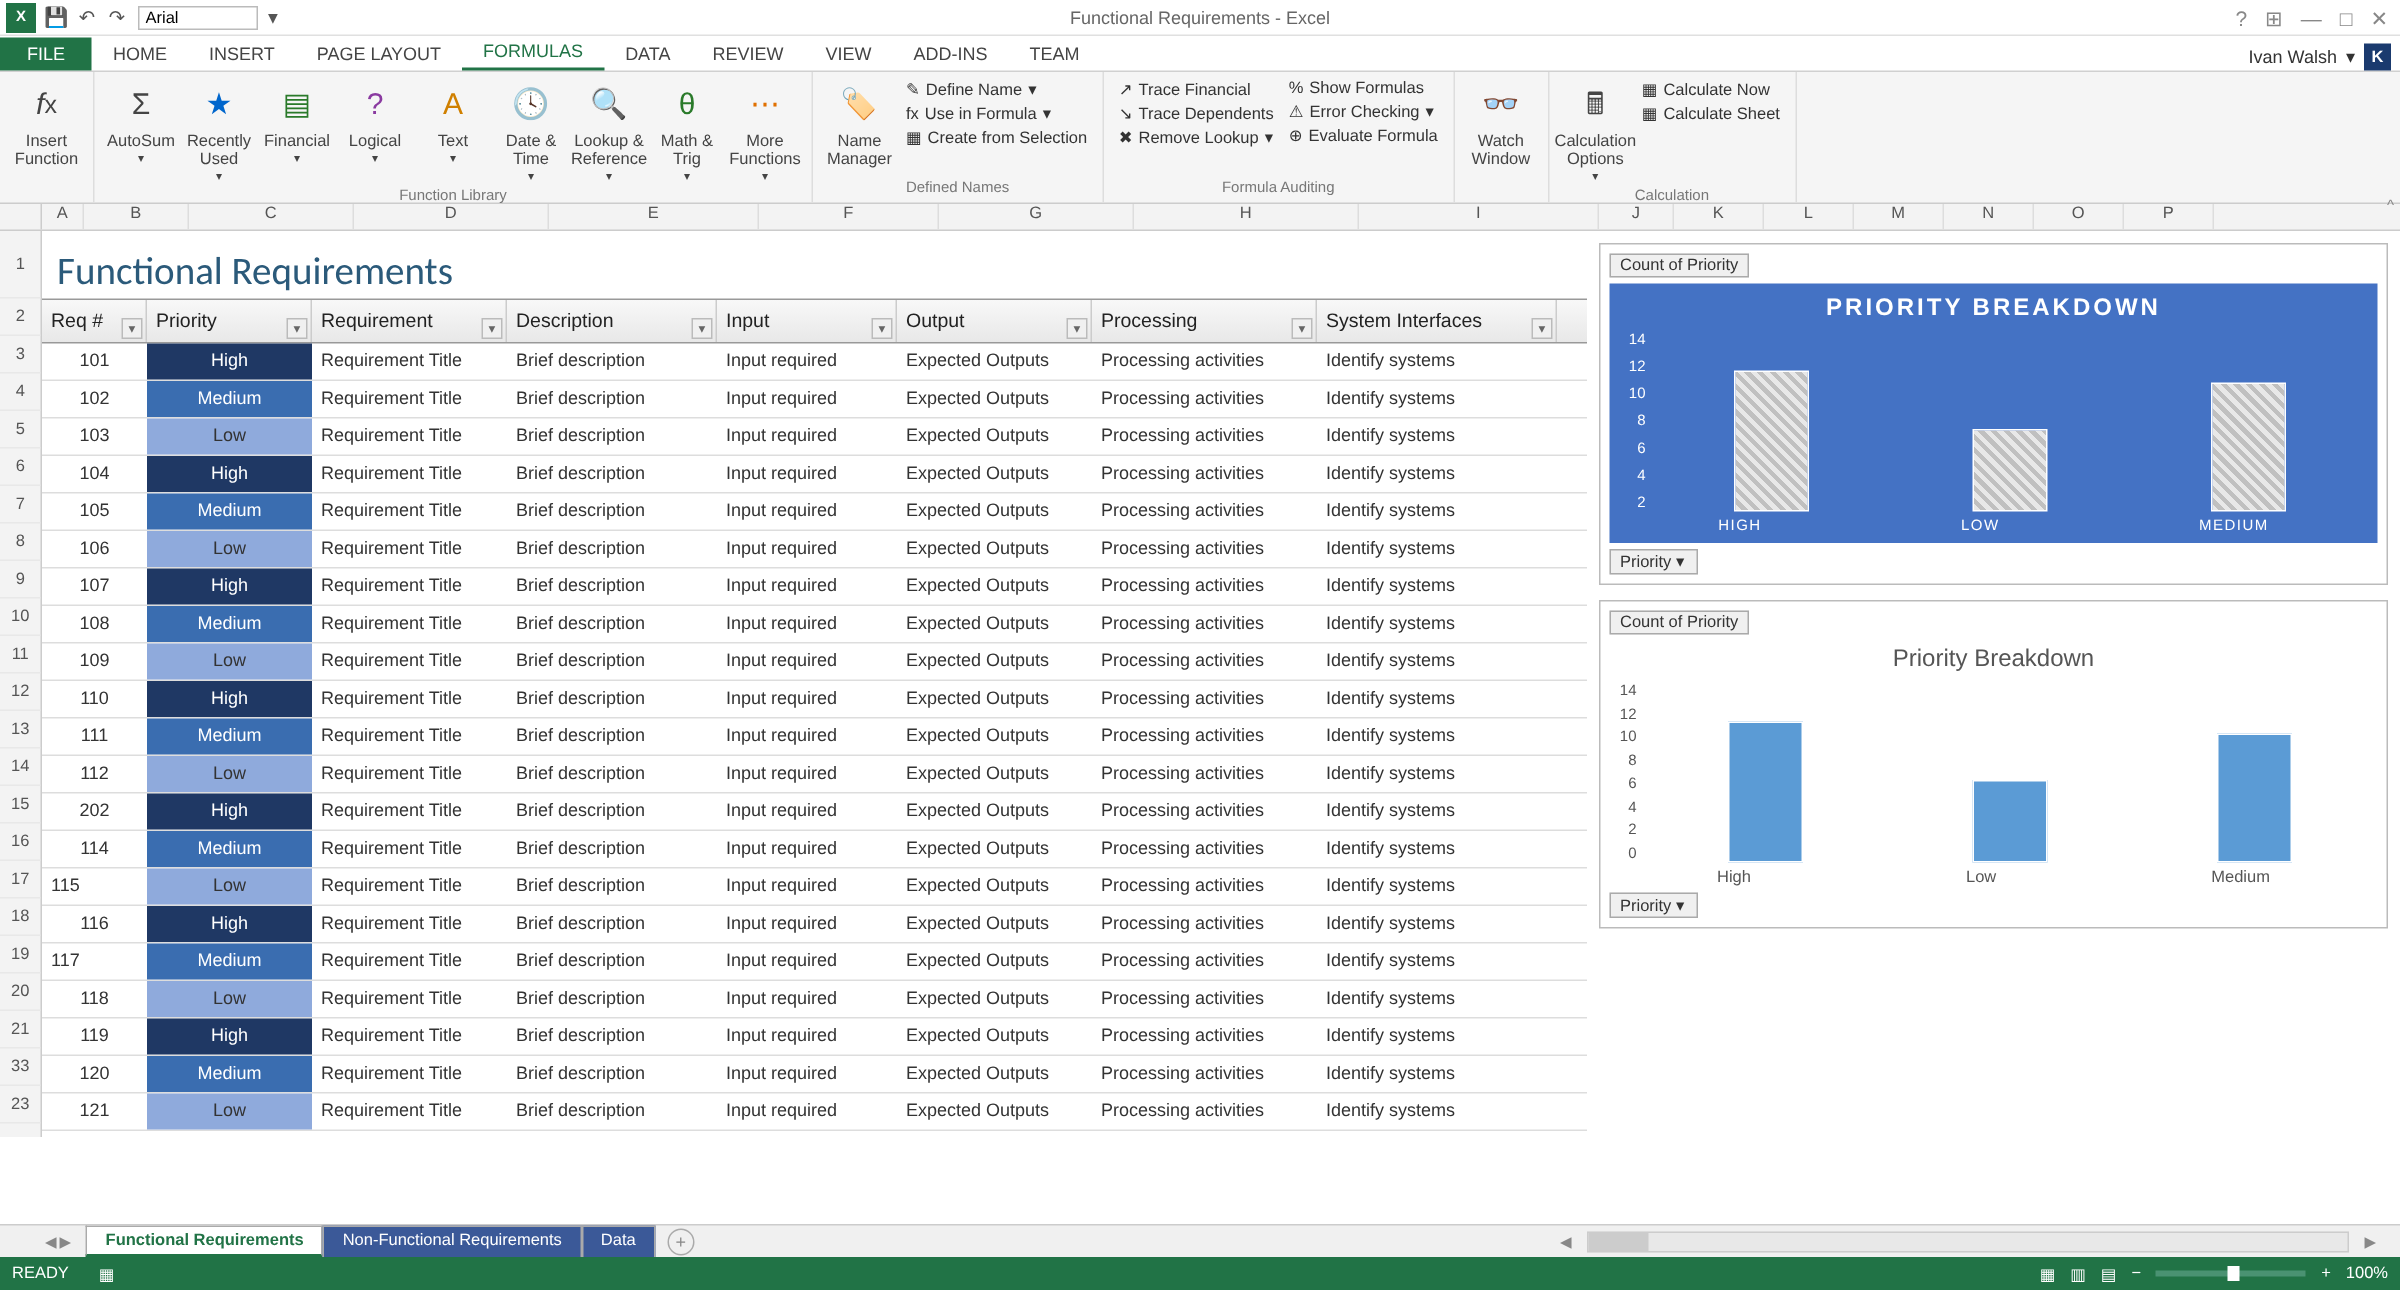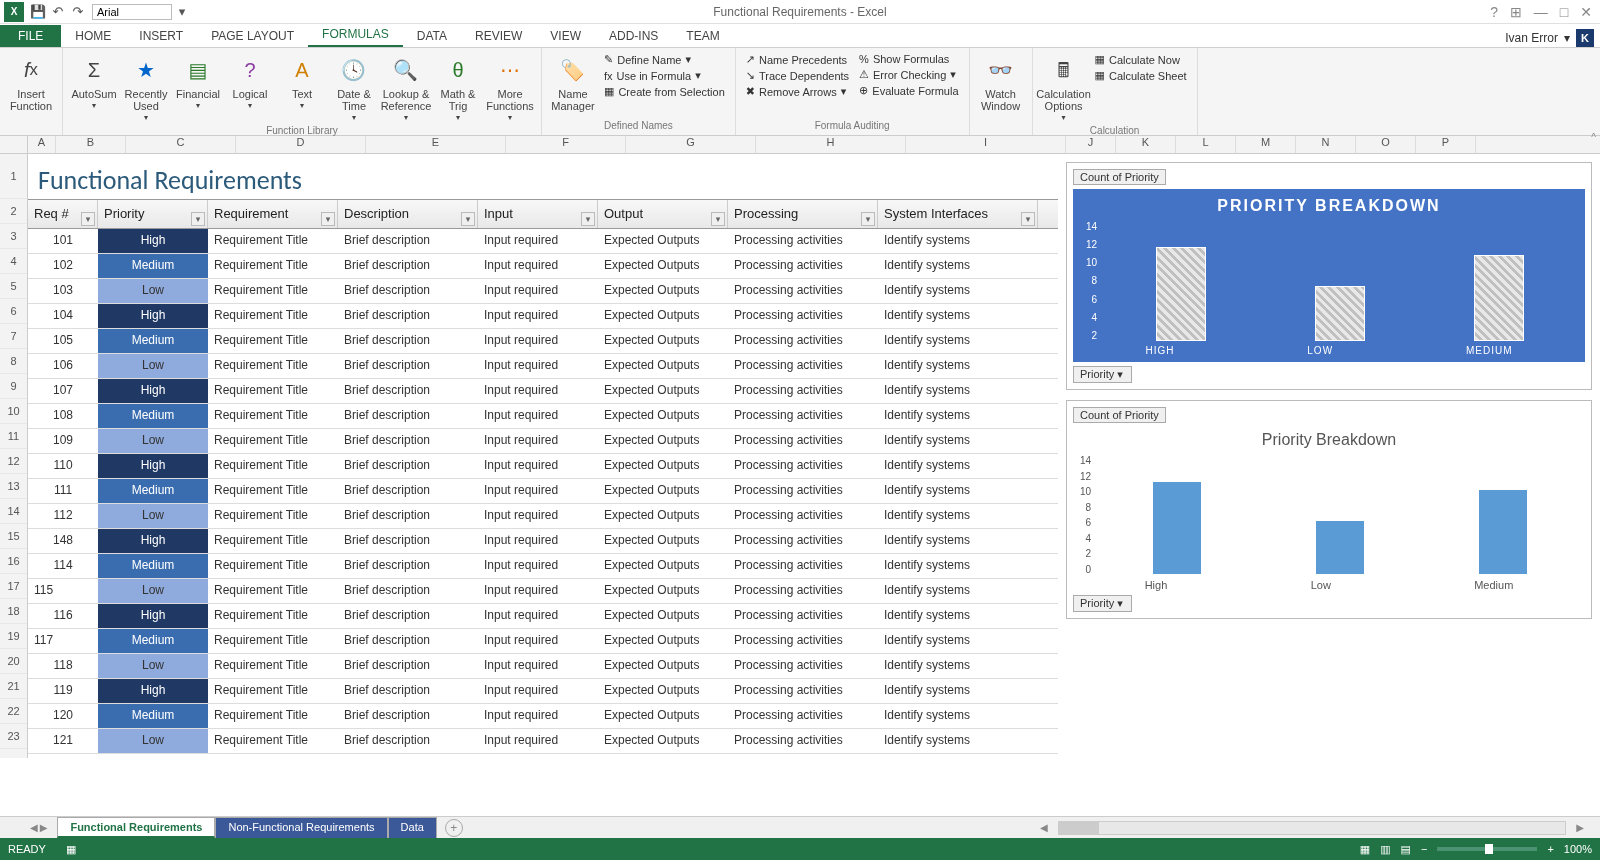--- a/index.html
+++ b/index.html
@@ -114,21 +114,21 @@
     <div class="tab">HOME</div>
     <div class="tab">INSERT</div>
     <div class="tab">PAGE LAYOUT</div>
     <div class="tab active">FORMULAS</div>
     <div class="tab">DATA</div>
     <div class="tab">REVIEW</div>
     <div class="tab">VIEW</div>
     <div class="tab">ADD-INS</div>
     <div class="tab">TEAM</div>
 <div class="user-area">
-    <span>Ivan Error</span>
+    <span>Ivan Walsh</span>
       <span>▾</span>
     <span class="user-badge">K</span>
   </div>
   </div>
 
 <div class="ribbon">
   <div class="rgroup">
     <div class="rgroup-content">
       <div class="big-btn">
           <div class="ico">
@@ -200,23 +200,23 @@
         <div class="small-btn">✎ <span>Define Name</span> ▾</div>
         <div class="small-btn">fx <span>Use in Formula</span> ▾</div>
         <div class="small-btn">▦ <span>Create from Selection</span></div>
       </div>
     </div>
     <div class="rgroup-label">Defined Names</div>
   </div>
   <div class="rgroup">
     <div class="rgroup-content">
       <div class="small-stack">
-        <div class="small-btn">↗ <span>Name Precedents</span></div>
+        <div class="small-btn">↗ <span>Trace Financial</span></div>
         <div class="small-btn">↘ <span>Trace Dependents</span></div>
-        <div class="small-btn">✖ <span>Remove Arrows</span> ▾</div>
+        <div class="small-btn">✖ <span>Remove Lookup</span> ▾</div>
       </div>
       <div class="small-stack">
         <div class="small-btn">% <span>Show Formulas</span></div>
         <div class="small-btn">⚠ <span>Error Checking</span> ▾</div>
         <div class="small-btn">⊕ <span>Evaluate Formula</span></div>
       </div>
     </div>
     <div class="rgroup-label">Formula Auditing</div>
   </div>
   <div class="rgroup">
@@ -284,21 +284,21 @@
       <div>12</div>
       <div>13</div>
       <div>14</div>
       <div>15</div>
       <div>16</div>
       <div>17</div>
       <div>18</div>
       <div>19</div>
       <div>20</div>
       <div>21</div>
-      <div>22</div>
+      <div>33</div>
       <div>23</div>
     </div>
   <div class="cells">
     <div class="left-table">
       <div class="page-title">Functional Requirements</div>
       <div class="header-row" id="thead">
           <div class="hc" style="width: 70px;"><span>Req #</span><span class="drop">▾</span></div>
           <div class="hc" style="width: 110px;"><span>Priority</span><span class="drop">▾</span></div>
           <div class="hc" style="width: 130px;"><span>Requirement</span><span class="drop">▾</span></div>
           <div class="hc" style="width: 140px;"><span>Description</span><span class="drop">▾</span></div>
@@ -422,21 +422,21 @@
             <div class="dc" style="width: 70px; text-align: center;">112</div>
             <div class="dc pri Low" style="width: 110px;">Low</div>
             <div class="dc" style="width: 130px;">Requirement Title</div>
             <div class="dc" style="width: 140px;">Brief description</div>
             <div class="dc" style="width: 120px;">Input required</div>
             <div class="dc" style="width: 130px;">Expected Outputs</div>
             <div class="dc" style="width: 150px;">Processing activities</div>
             <div class="dc" style="width: 160px;">Identify systems</div>
           </div>
           <div class="data-row">
-            <div class="dc" style="width: 70px; text-align: center;">148</div>
+            <div class="dc" style="width: 70px; text-align: center;">202</div>
             <div class="dc pri High" style="width: 110px;">High</div>
             <div class="dc" style="width: 130px;">Requirement Title</div>
             <div class="dc" style="width: 140px;">Brief description</div>
             <div class="dc" style="width: 120px;">Input required</div>
             <div class="dc" style="width: 130px;">Expected Outputs</div>
             <div class="dc" style="width: 150px;">Processing activities</div>
             <div class="dc" style="width: 160px;">Identify systems</div>
           </div>
           <div class="data-row">
             <div class="dc" style="width: 70px; text-align: center;">114</div>

